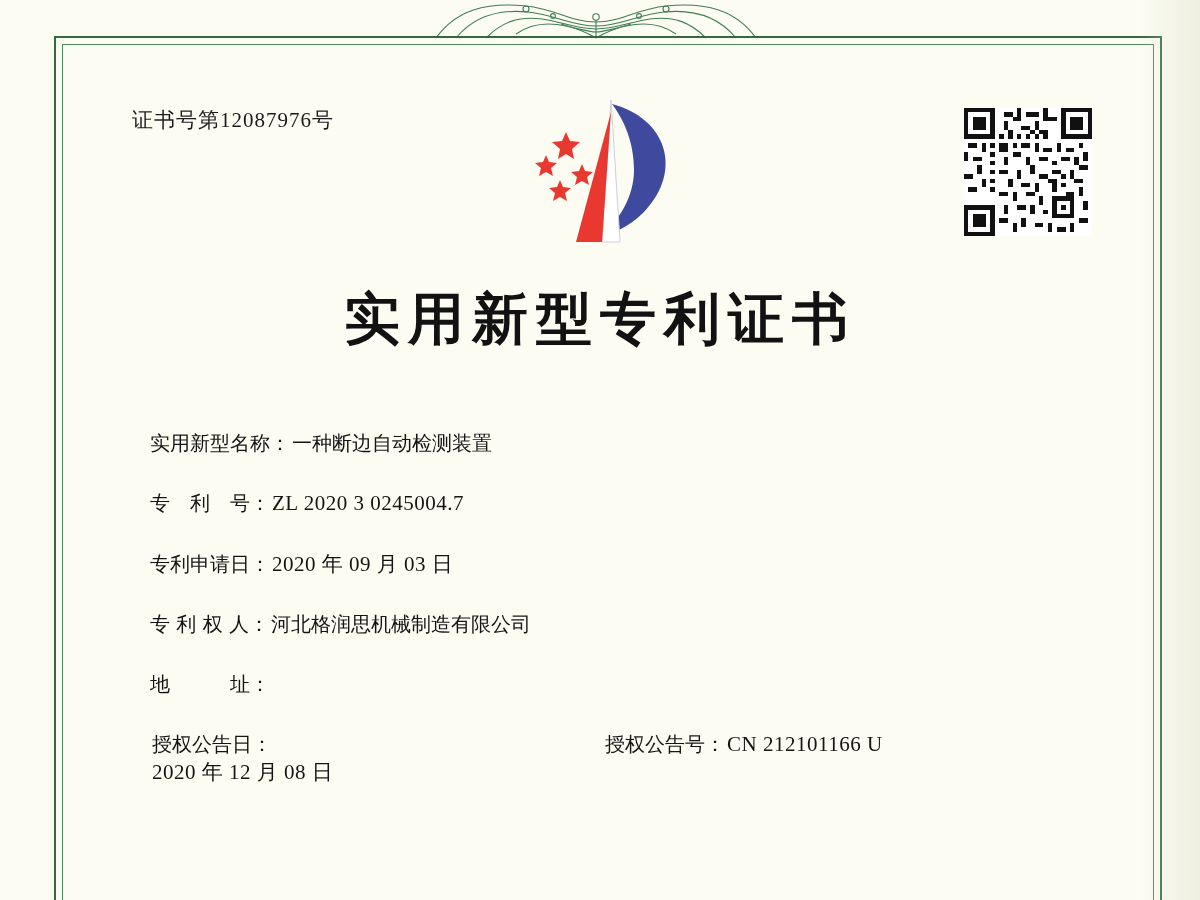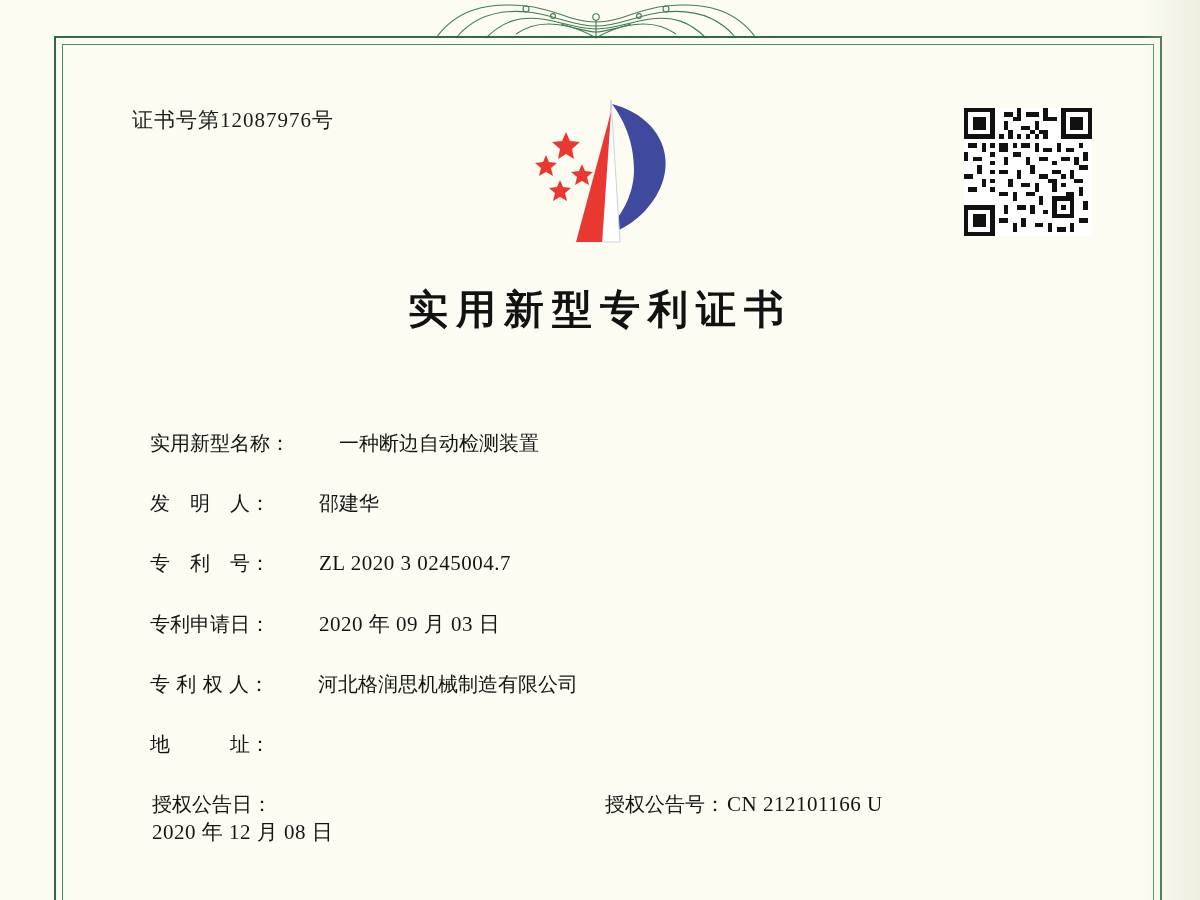--- a/index.html
+++ b/index.html
@@ -95,42 +95,41 @@
   }
   .qr svg { display:block; }
 
   
   .title {
     position: absolute;
     left: 0;
     top: 282px;
     width: 1200px;
     text-align: center;
-    font-size: 40px;
+    font-size: 56px;
     font-weight: bold;
     letter-spacing: 8px;
     color: #121212;
     font-family: "DejaVu Serif", serif;
   }
 
   
   .fields {
     position: absolute;
     left: 150px;
     top: 430px;
     width: 960px;
   }
   .row {
     display: flex;
     align-items: baseline;
     margin-bottom: 33px;
     font-size: 21px;
     color: #141414;
     white-space: nowrap;
-    gap: 47px;
   }
   .label {
     display: inline-block;
     font-family: "DejaVu Sans", sans-serif;
     font-size: 20px;
     color: #141414;
   }
   .value {
     font-family: "DejaVu Sans", sans-serif;
     font-size: 20px;
@@ -314,24 +313,20 @@
 
   <div class="title">实用新型专利证书</div>
 
   <div class="fields">
 
     <div class="row">
       <span class="label">实用新型名称：</span>
       <span class="value">一种断边自动检测装置</span>
     </div>
 
-    <div class="row">
-      <span class="label">发　明　人：</span>
-      <span class="value">邵建华</span>
-    </div>
 
     <div class="row">
       <span class="label">专　利　号：</span>
       <span class="value latin">ZL 2020 3 0245004.7</span>
     </div>
 
     <div class="row">
       <span class="label">专利申请日：</span>
       <span class="value latin">2020 年 09 月 03 日</span>
     </div>

